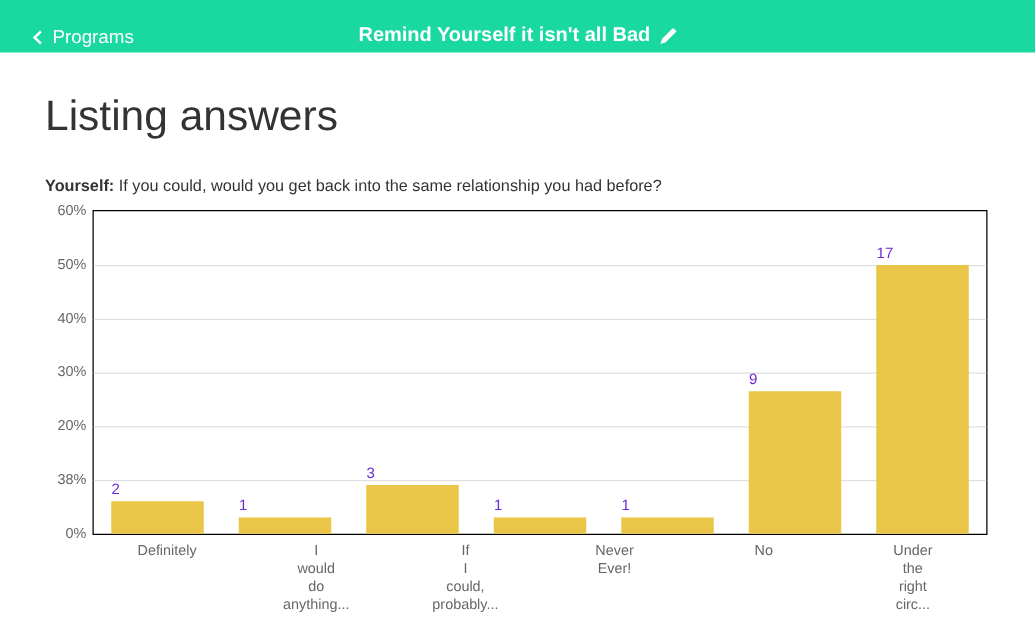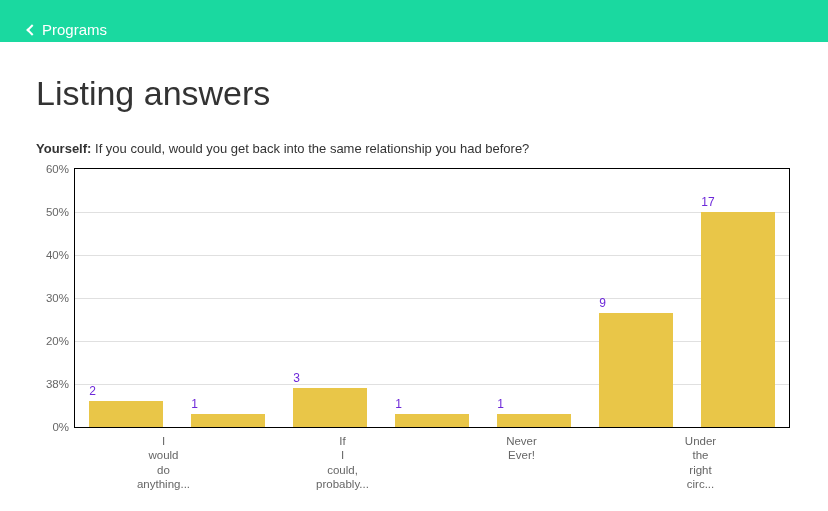--- a/index.html
+++ b/index.html
@@ -122,20 +122,28 @@
     line-height: 1.25;
   }
 </style>
 </head>
 <body>
 
 <div class="header">
   <div class="back-link">
     <span class="back-caret"></span>
     <span>Programs</span>
+  </div>
+  <div class="title-wrap">
+    <span>Remind Yourself it isn't all Bad</span>
+    <span class="pencil-icon">
+      <svg width="14" height="14" viewBox="0 0 16 16" fill="#fff">
+          <path d="M12.146 1.146a.5.5 0 0 1 .708 0l2 2a.5.5 0 0 1 0 .708l-9.5 9.5a.5.5 0 0 1-.168.11l-4 1.5a.5.5 0 0 1-.65-.65l1.5-4a.5.5 0 0 1 .11-.168l9.5-9.5z"></path>
+        </svg>
+    </span>
   </div>
   <div style="width:78px"></div>
 </div>
 
 <div class="content">
   <h1 class="h1">Listing answers</h1>
   <p class="question-line">
     <b>Yourself:</b>
     <span>If you could, would you get back into the same relationship you had before?</span>
   </p>
@@ -187,18 +195,20 @@
           </div>
         </div>
         <div class="bar-slot">
           <div class="bar-rect" style="height: 83.3333%; background: rgb(233, 198, 72); position: relative;">
             <div class="bar-label">17</div>
           </div>
         </div>
       </div>
   </div>
   <div class="xlabels" id="xlabels-container">
+      <div class="xlabel">Definitely</div>
       <div class="xlabel">I<br>would<br>do<br>anything...</div>
       <div class="xlabel">If<br>I<br>could,<br>probably...</div>
       <div class="xlabel">Never<br>Ever!</div>
+      <div class="xlabel">No</div>
       <div class="xlabel">Under<br>the<br>right<br>circ...</div>
     </div>
 </div>
 
 </body></html>

